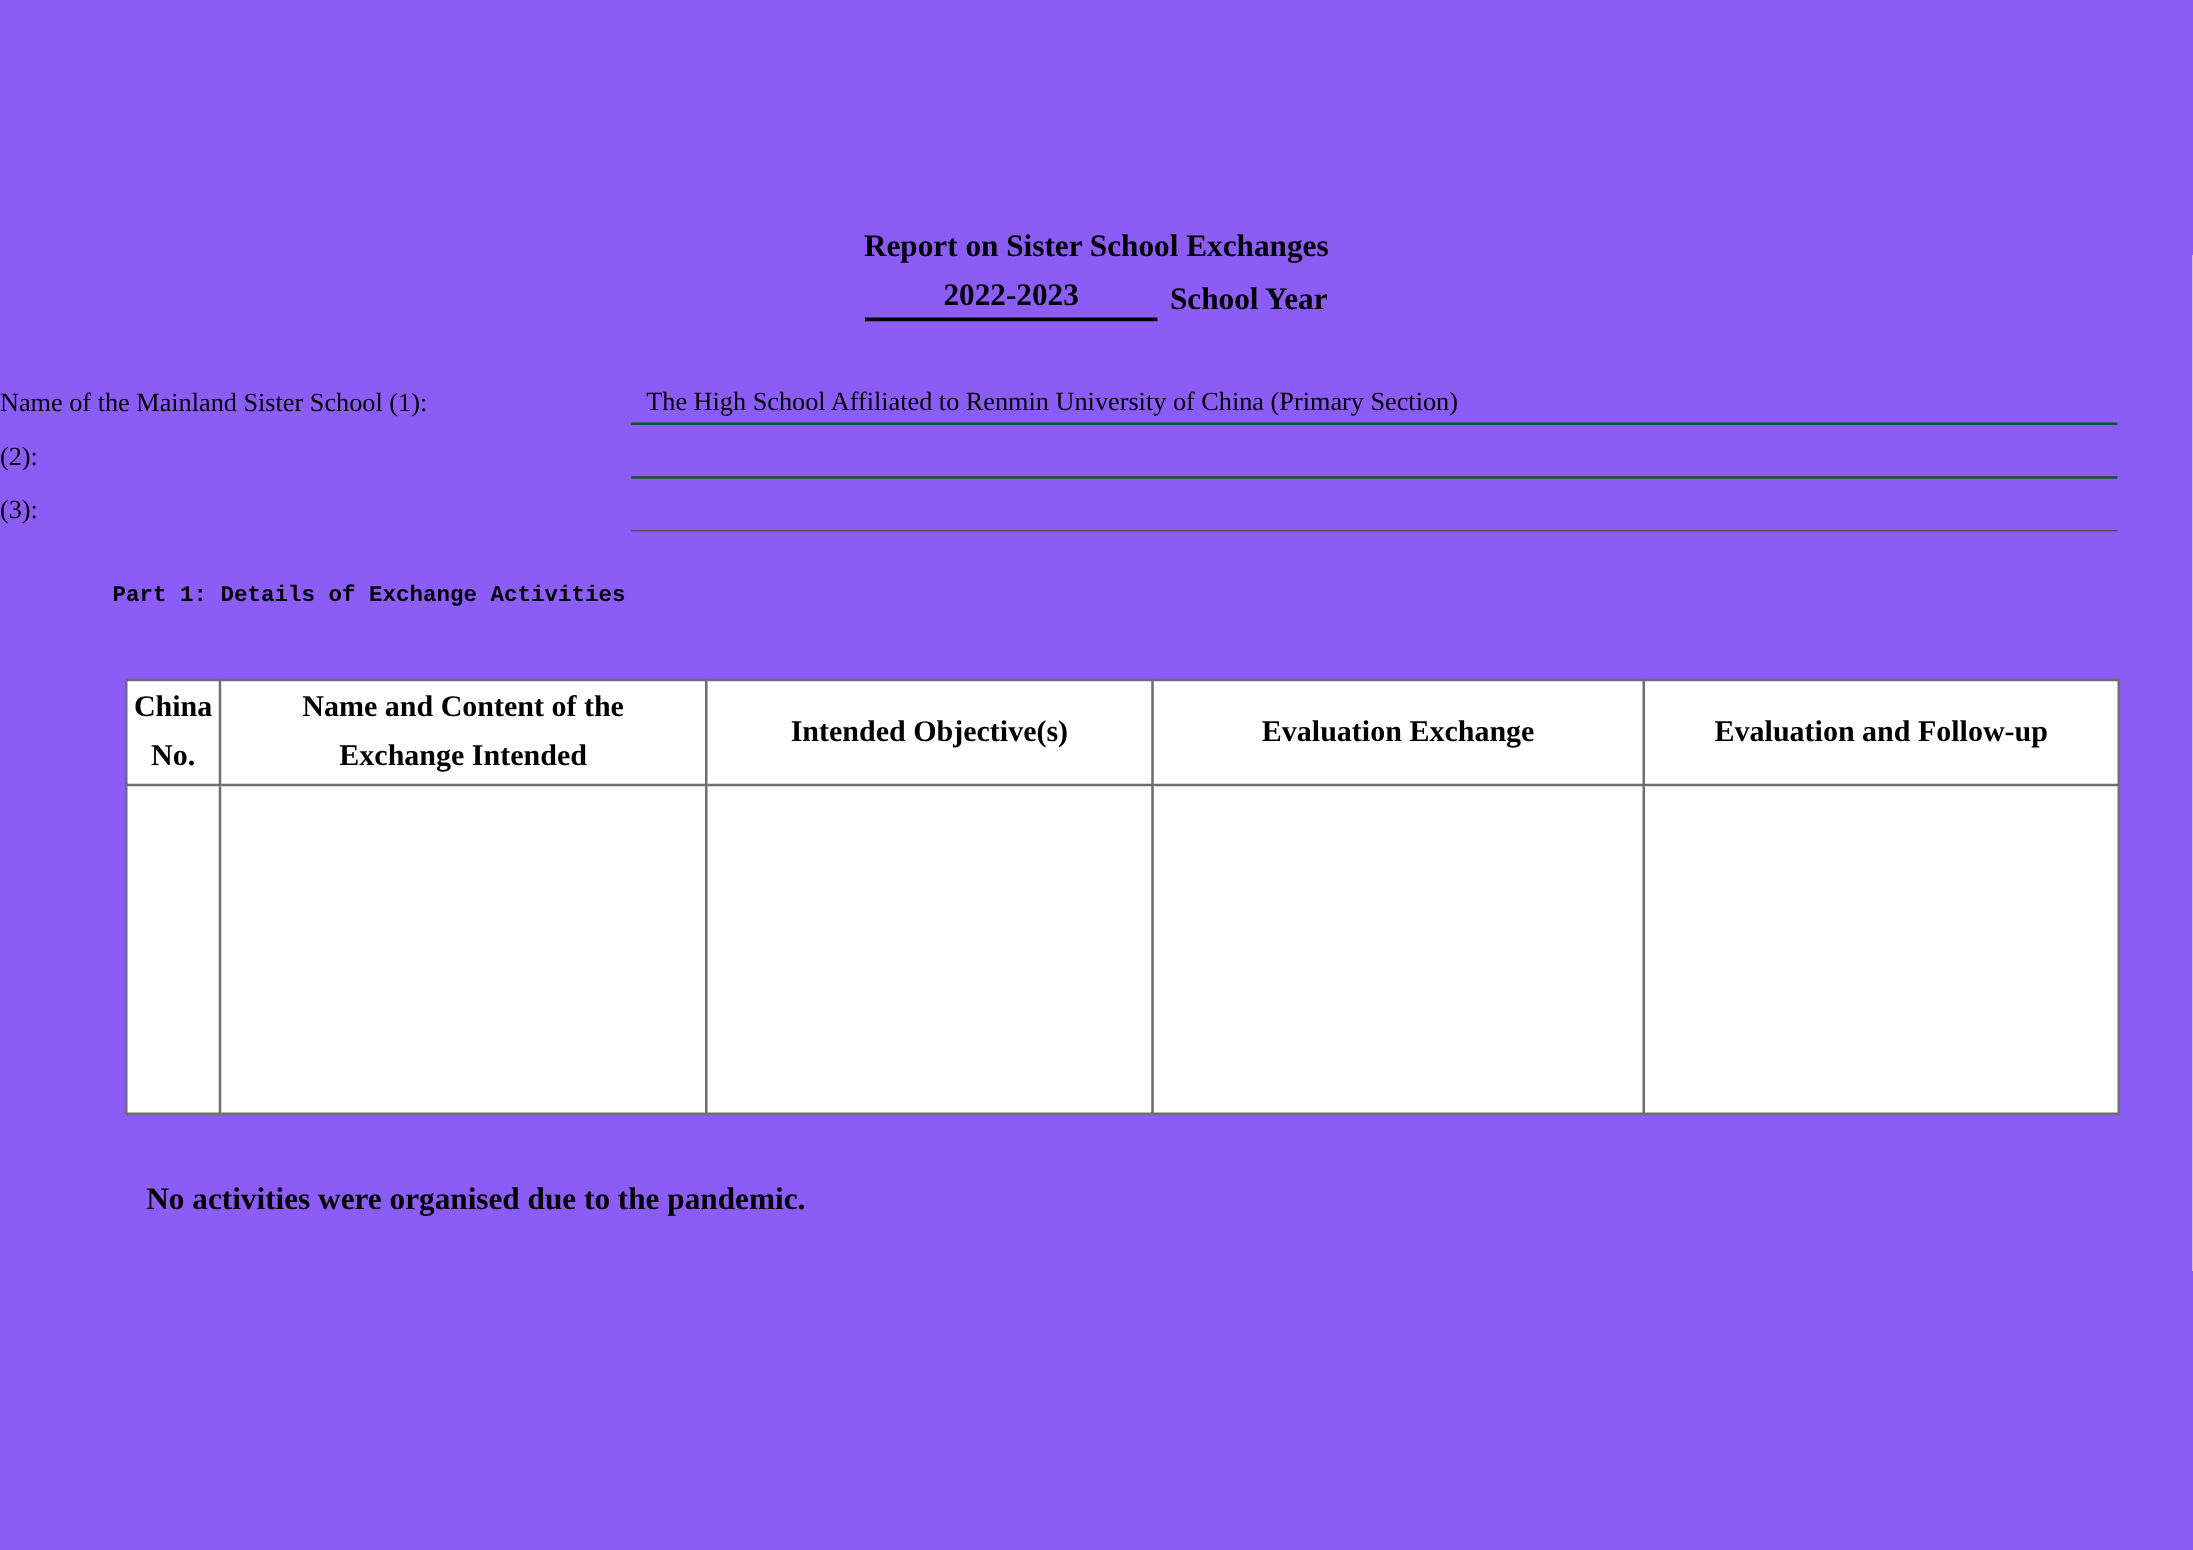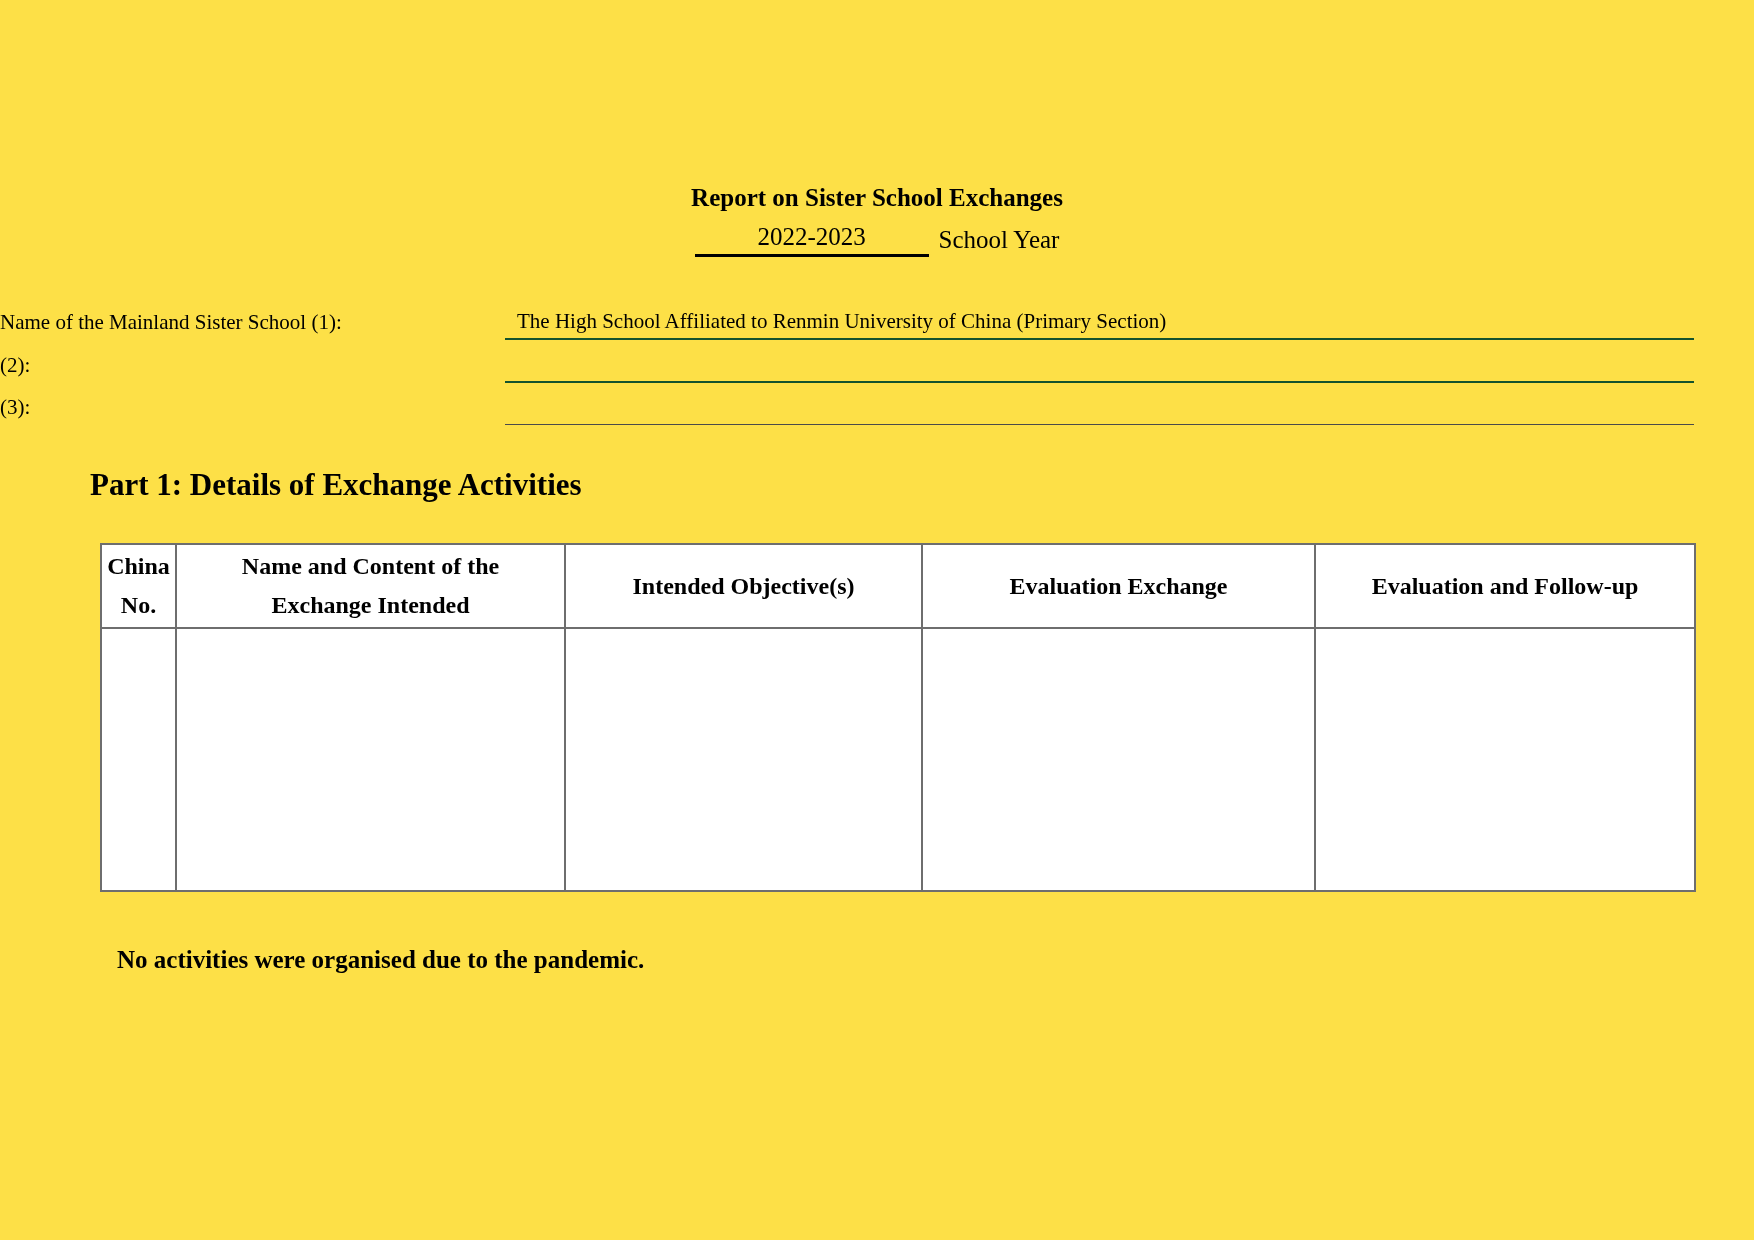--- a/index.html
+++ b/index.html
@@ -5,42 +5,42 @@
   * { margin: 0; padding: 0; box-sizing: border-box; }
   html, body { background: #ffffff; }
   body {
     font-family: "Liberation Serif", "DejaVu Serif", serif;
     color: #000000;
   }
   .page {
     position: relative;
     width: 1754px;
     height: 1240px;
-    background: #fde047;
+    background: #8b5cf6;
     overflow: hidden;
   }
 
   
   .report-title {
     position: absolute;
     top: 184px;
     left: 0;
     width: 100%;
     text-align: center;
     font-size: 25px;
     font-weight: bold;
   }
   .year-line {
     position: absolute;
     top: 223px;
     left: 0;
     width: 100%;
     text-align: center;
     font-size: 25px;
-    font-weight: normal;
+    font-weight: bold;
     white-space: nowrap;
   }
   .year-underline {
     display: inline-block;
     min-width: 234px;
     text-align: center;
     border-bottom: 3px solid #000000;
     padding-bottom: 3px;
     vertical-align: bottom;
   }
@@ -83,22 +83,23 @@
     white-space: nowrap;
     overflow: hidden;
   }
   .field-row.r3 .field-value { border-bottom-color: #4a4a4a; border-bottom-width: 1.5px; }
 
   
   .part1-heading {
     position: absolute;
     left: 90px;
     top: 467px;
-    font-size: 31px;
-    font-weight: bold;
+    font-size: 18px;
+    font-weight: bold;
+    font-family: Liberation Mono, monospace;
   }
 
   
   .activities-table {
     position: absolute;
     left: 100px;
     top: 543px;
     width: 1594px;
     border-collapse: collapse;
     table-layout: fixed;

